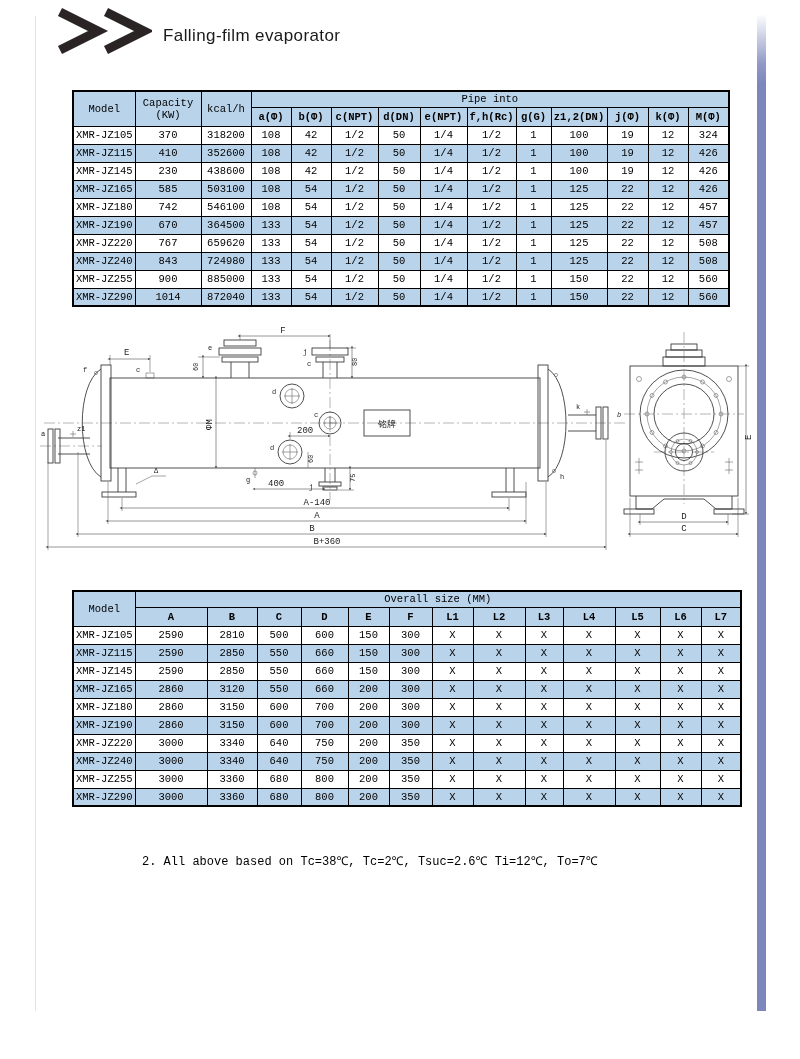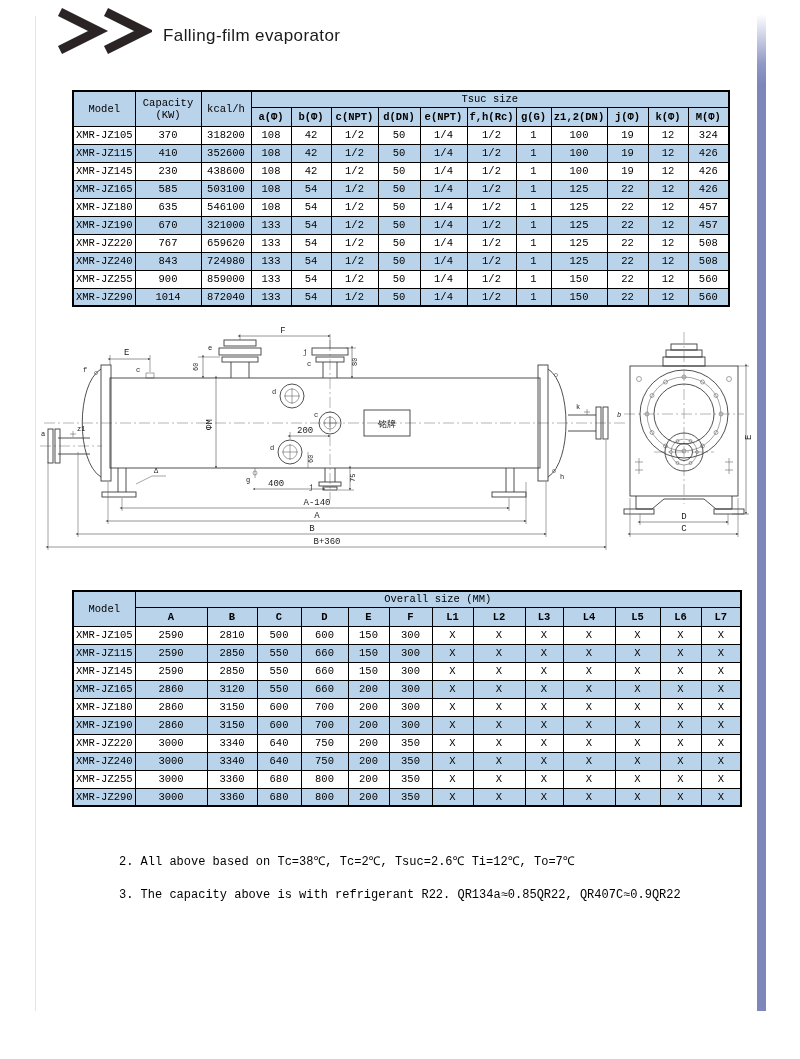--- a/index.html
+++ b/index.html
@@ -36,21 +36,21 @@
   .thin { stroke:#5a5a5a; stroke-width:0.55; fill:none; }
   .cl { stroke:#7a7a7a; stroke-width:0.55; fill:none; stroke-dasharray:11 3 2 3; }
   .dim { stroke:#3f3f3f; stroke-width:0.55; fill:none; marker-start:url(#as); marker-end:url(#ae); }
   .dtxt { font-family:"Liberation Mono","DejaVu Sans Mono",monospace; font-size:9px; fill:#1c1c1c; }
   .stxt { font-size:7px; }
   .mid { text-anchor:middle; }
 
   .notes { position:absolute; left:76px; top:852px; width:660px;
     font-family:"Liberation Mono","DejaVu Sans Mono",monospace; font-size:12px; color:#000; }
   .notes .line { margin-bottom:19px; white-space:nowrap; }
-  .notes .line.indent { margin-left:43px; }
+  .notes .line.indent { margin-left:66px; }
 </style>
 </head>
 <body>
 
 <div class="page">
 
   <div class="left-line"></div>
   <div class="right-bar"></div>
   <div class="bottom-bar"></div>
 
@@ -80,21 +80,21 @@
         <col style="width:41px">
     </colgroup>
     <thead>
       <tr class="grp">
         <th rowspan="2">Model</th>
         <th rowspan="2" class="two-line">
           <div>Capacity</div>
           <div>(KW)</div>
         </th>
         <th rowspan="2">kcal/h</th>
-        <th colspan="11">Tsuc size</th>
+        <th colspan="11">Pipe into</th>
       </tr>
       <tr class="sub">
         <th>a(Φ)</th>
         <th>b(Φ)</th>
         <th>c(NPT)</th>
         <th>d(DN)</th>
         <th>e(NPT)</th>
         <th>f,h(Rc)</th>
         <th>g(G)</th>
         <th>z1,2(DN)</th>
@@ -163,38 +163,38 @@
           <td>1/4</td>
           <td>1/2</td>
           <td>1</td>
           <td>125</td>
           <td>22</td>
           <td>12</td>
           <td>426</td>
         </tr>
         <tr>
           <td>XMR-JZ180</td>
-          <td>635</td>
+          <td>742</td>
           <td>546100</td>
           <td>108</td>
           <td>54</td>
           <td>1/2</td>
           <td>50</td>
           <td>1/4</td>
           <td>1/2</td>
           <td>1</td>
           <td>125</td>
           <td>22</td>
           <td>12</td>
           <td>457</td>
         </tr>
         <tr>
           <td>XMR-JZ190</td>
           <td>670</td>
-          <td>321000</td>
+          <td>364500</td>
           <td>133</td>
           <td>54</td>
           <td>1/2</td>
           <td>50</td>
           <td>1/4</td>
           <td>1/2</td>
           <td>1</td>
           <td>125</td>
           <td>22</td>
           <td>12</td>
@@ -228,21 +228,21 @@
           <td>1/2</td>
           <td>1</td>
           <td>125</td>
           <td>22</td>
           <td>12</td>
           <td>508</td>
         </tr>
         <tr>
           <td>XMR-JZ255</td>
           <td>900</td>
-          <td>859000</td>
+          <td>885000</td>
           <td>133</td>
           <td>54</td>
           <td>1/2</td>
           <td>50</td>
           <td>1/4</td>
           <td>1/2</td>
           <td>1</td>
           <td>150</td>
           <td>22</td>
           <td>12</td>
@@ -675,16 +675,15 @@
           <td>X</td>
           <td>X</td>
           <td>X</td>
           <td>X</td>
         </tr>
       </tbody>
   </table>
 
   <div class="notes">
     <div class="line indent">2. All above based on Tc=38℃, Tc=2℃, Tsuc=2.6℃ Ti=12℃, To=7℃</div>
-    <div class="line indent">3. The capacity above is with refrigerant R22. QR134a≈0.85QR22, QR407C≈0.9QR22</div>
   </div>
 
 </div>
 
 </body></html>

